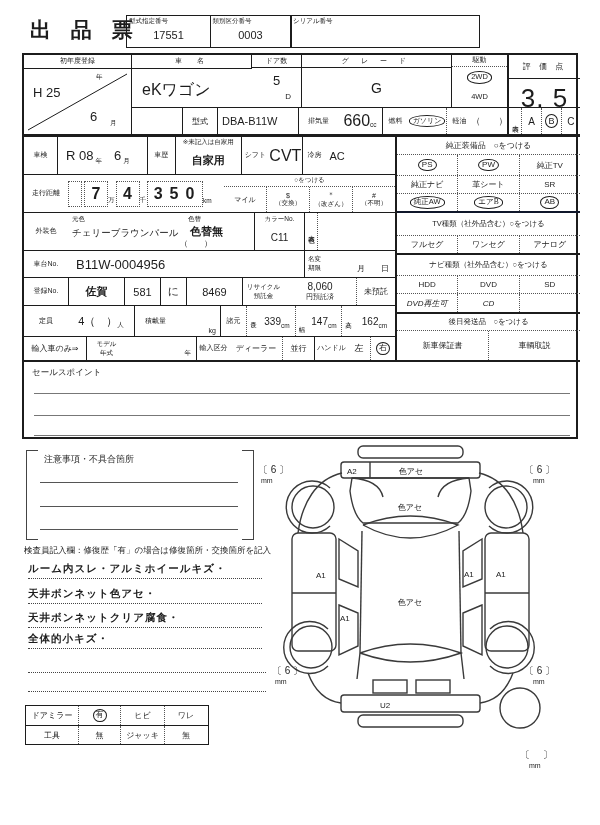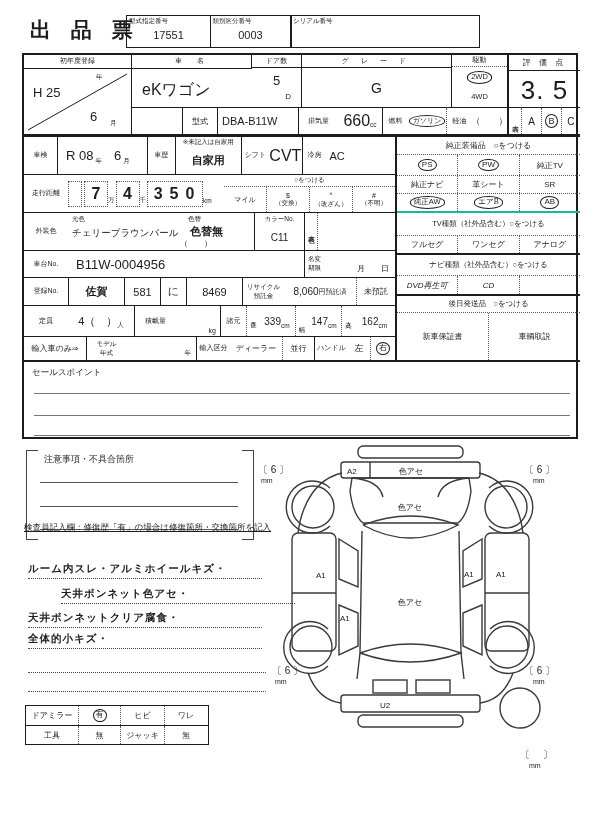--- a/index.html
+++ b/index.html
@@ -99,21 +99,21 @@
     </div>
     <div class="ctr t7 bL" style="width:26px;">燃料</div>
     <div class="ctr" style="width:38px;">
         <span class="circ t7">ガソリン</span>
       </div>
     <div class="ctr t7 dL" style="width:26px;">軽油</div>
     <div class="ctr t9" style="width:35px;">（　　）</div>
   </div>
 
   <div class="abs" style="left:483px;top:0;width:73px;height:52px;border-left:2px solid #1c1c1c;">
-    <div class="ctr bB t8" style="height:16px;letter-spacing:3px;">評 価 点</div>
+    <div class="ctr bB t8" style="height:24px;letter-spacing:3px;">評 価 点</div>
     <div class="ctr" style="height:38px;font-size:26px;letter-spacing:1px;">3. 5</div>
   </div>
   <div class="abs flex bT" style="left:483px;top:52px;width:73px;height:27px;border-left:2px solid #1c1c1c;">
     <div class="ctr vt t6" style="width:13px;border-right:1px dotted #555;">内装</div>
     <div class="ctr t10" style="width:20px;">A</div>
     <div class="ctr dL" style="width:20px;">
         <span class="circ" style="font-size:9px;padding:0 2.5px;">B</span>
       </div>
     <div class="ctr t10 dL" style="width:20px;">C</div>
   </div>
@@ -203,21 +203,21 @@
   <div class="abs flex bT" style="left:0;top:222px;width:371px;height:28px;">
     <div class="lbl" style="width:44px;">登録No.</div>
     <div class="ctr t11 bL" style="width:56px;font-weight:bold;">佐賀</div>
     <div class="ctr t11 bL" style="width:36px;">581</div>
     <div class="ctr t11 bL" style="width:26px;">に</div>
     <div class="ctr t11 bL" style="width:56px;">8469</div>
     <div class="col bL ctr" style="width:42px;">
       <span class="t6">リサイクル</span>
       <span class="t6">預託金</span>
     </div>
-    <div class="ctr" style="width:72px;">
+    <div class="ctr" style="width:72px;flex-direction:column;">
       <span class="t10">8,060</span>
         <span class="t7">円預託済</span>
     </div>
     <div class="ctr t8 dL" style="width:39px;">未預託</div>
   </div>
 
   <div class="abs flex bT" style="left:0;top:250px;width:371px;height:31px;">
     <div class="lbl" style="width:44px;">定員</div>
     <div class="ctr" style="width:66px;">
       <span class="t11">4（　）</span>
@@ -291,27 +291,32 @@
       <div class="cell3">
           <span class="circ" style="font-size:7.5px;">純正AW</span>
         </div>
       <div class="cell3">
           <span class="circ" style="font-size:7.5px;font-family:Liberation Serif, serif;">エアB</span>
         </div>
       <div class="cell3">
           <span class="circ t8">AB</span>
         </div>
     </div>
-    <div class="eqtitle" style="height:24px;border-top:2px solid #14b8a6;">TV種類（社外品含む）○をつける</div>
+    <div class="eqtitle" style="height:24px;border-top:2px solid #0f172a;">TV種類（社外品含む）○をつける</div>
     <div class="flex dT" style="height:18px;">
       <div class="cell3">フルセグ</div>
       <div class="cell3">ワンセグ</div>
       <div class="cell3">アナログ</div>
     </div>
     <div class="eqtitle" style="height:22px;border-top:2px solid #1c1c1c;">ナビ種類（社外品含む）○をつける</div>
+    <div class="flex dT" style="height:18px;">
+      <div class="cell3">HDD</div>
+      <div class="cell3">DVD</div>
+      <div class="cell3">SD</div>
+    </div>
     <div class="flex dT" style="height:19px;font-style:italic;">
       <div class="cell3">DVD再生可</div>
       <div class="cell3">CD</div>
       <div class="cell3"></div>
     </div>
     <div class="eqtitle" style="height:18px;border-top:2px solid #1c1c1c;">後日発送品　○をつける</div>
     <div class="flex dT" style="flex:1;">
       <div class="cell3">新車保証書</div>
       <div class="cell3">車輌取説</div>
     </div>
@@ -320,24 +325,24 @@
 
 <div class="abs" style="left:26px;top:450px;width:228px;height:90px;">
   <div class="abs" style="left:0;top:0;width:12px;height:90px;border-left:1.5px solid #444;border-top:1.5px solid #444;border-bottom:1.5px solid #444;"></div>
   <div class="abs" style="right:0;top:0;width:12px;height:90px;border-right:1.5px solid #444;border-top:1.5px solid #444;border-bottom:1.5px solid #444;"></div>
   <div class="abs t9" style="left:18px;top:3px;">注意事項・不具合箇所</div>
   <div class="solidline" style="left:14px;top:32px;width:198px;border-top-color:#555;"></div>
   <div class="solidline" style="left:14px;top:56px;width:198px;border-top-color:#555;"></div>
   <div class="solidline" style="left:14px;top:79px;width:198px;border-top-color:#555;"></div>
 </div>
 
-<div class="abs" style="left:24px;top:522px;font-size:8.5px;text-decoration:underline;">検査員記入欄：修復歴「有」の場合は修復箇所・交換箇所を記入</div>
+<div class="abs" style="left:24px;top:545px;font-size:8.5px;">検査員記入欄：修復歴「有」の場合は修復箇所・交換箇所を記入</div>
 
 <div class="noteline" style="left:28px;top:562px;width:234px;height:17px;">ルーム内スレ・アルミホイールキズ・</div>
-<div class="noteline" style="left:28px;top:587px;width:234px;height:17px;margin-left:33px;">天井ボンネット色アセ・</div>
+<div class="noteline" style="left:28px;top:587px;width:234px;height:17px;">天井ボンネット色アセ・</div>
 <div class="noteline" style="left:28px;top:611px;width:234px;height:17px;">天井ボンネットクリア腐食・</div>
 <div class="noteline" style="left:28px;top:632px;width:234px;height:17px;">全体的小キズ・</div>
 <div class="noteline" style="left:28px;top:658px;width:238px;height:15px;"></div>
 <div class="noteline" style="left:28px;top:677px;width:238px;height:15px;"></div>
 
 <div class="abs bx" style="left:25px;top:705px;width:184px;height:40px;">
   <div class="flex" style="height:20px;border-bottom:1px solid #1c1c1c;">
     <div class="ctr t8" style="width:52px;">ドアミラー</div>
     <div class="ctr dL" style="width:42px;">
         <span class="circ" style="font-size:8px;padding:0 2px;">有</span>

